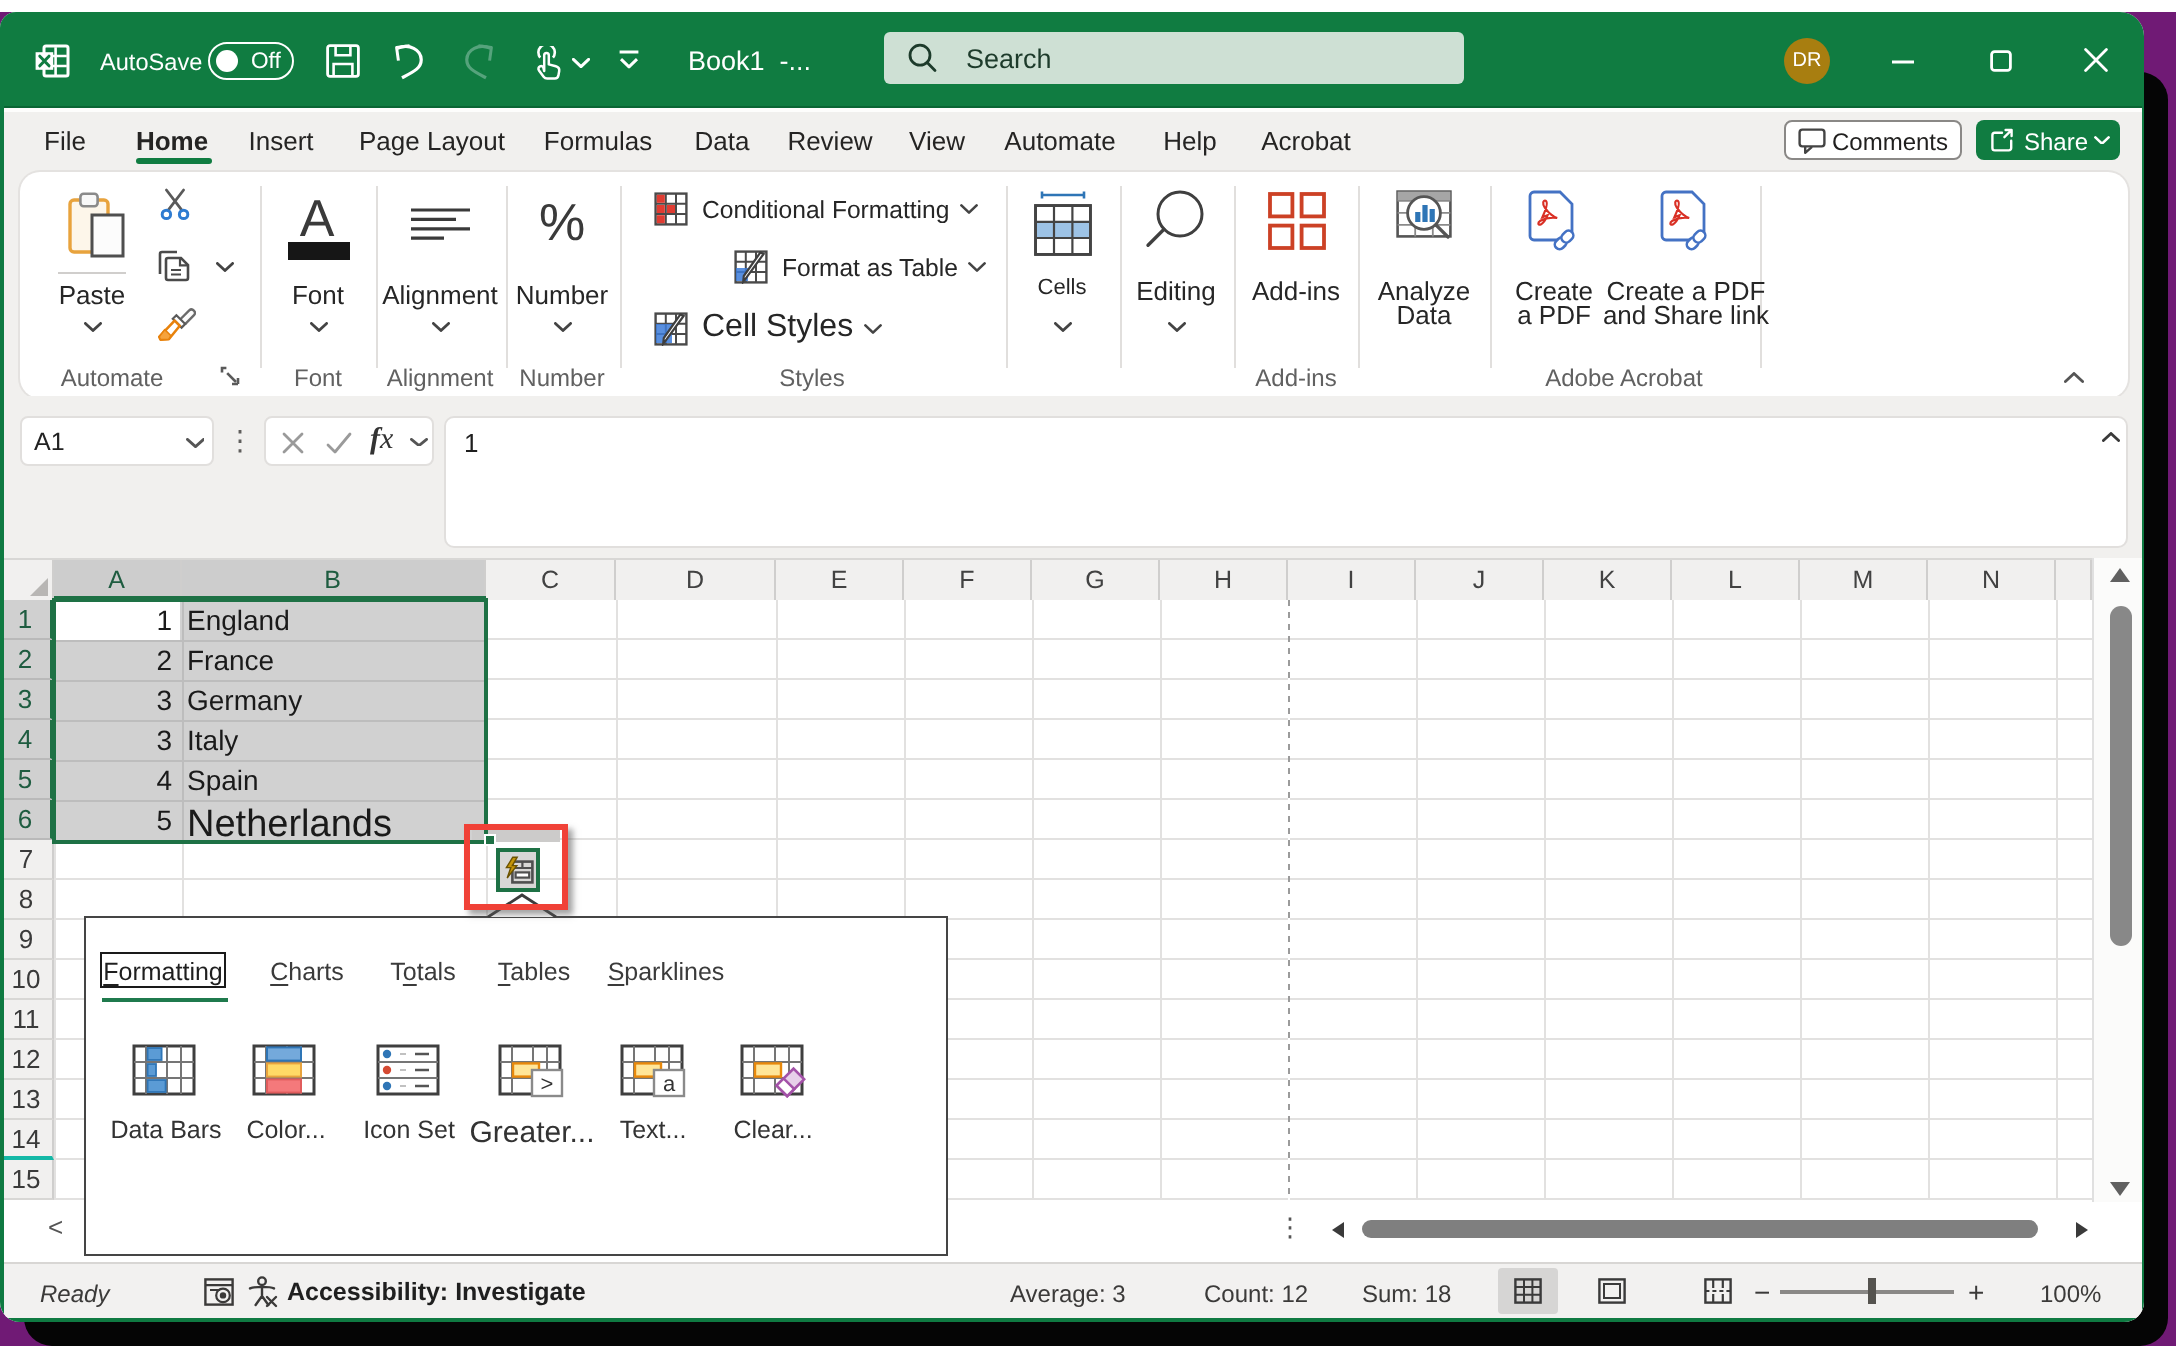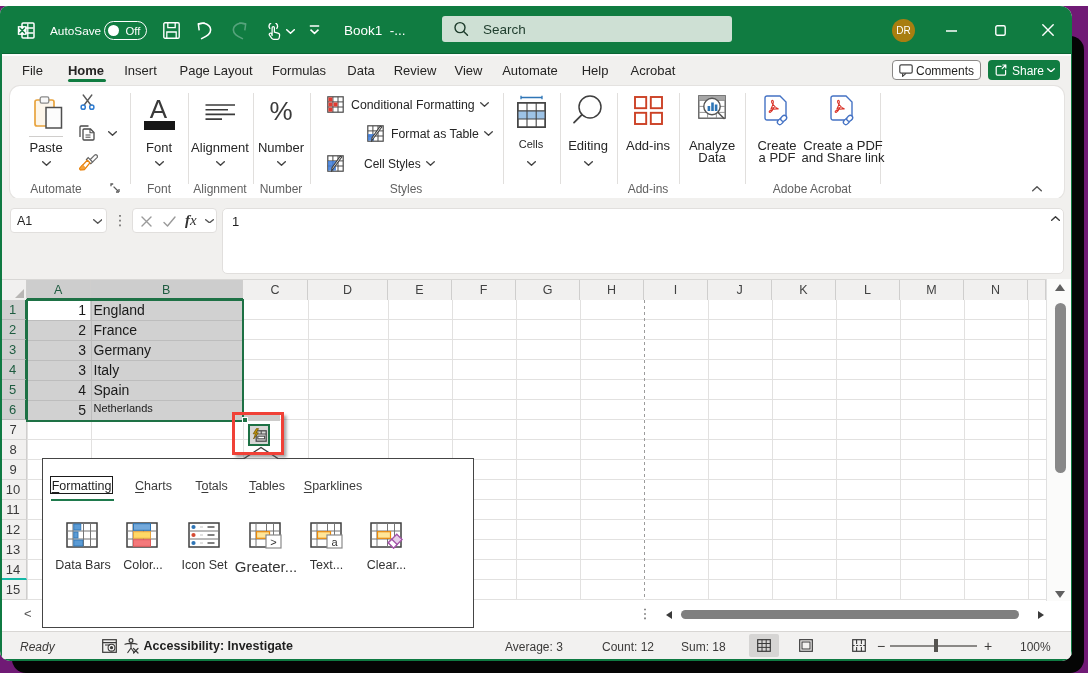--- a/index.html
+++ b/index.html
@@ -192,21 +192,21 @@
           <path d="M0.7 0.7 L4.5 4.3 L8.3 0.7" fill="none" stroke="#444" stroke-width="1.3" stroke-linecap="round" stroke-linejoin="round"></path>
         </svg>
       </div>
 <div style="position:absolute;left:327px;top:149px;display:flex;align-items:center;white-space:nowrap;">
         <svg width="17" height="17" viewBox="0 0 17 17">
 <rect x="0.8" y="0.8" width="15.4" height="15.4" fill="#fff" stroke="#4a4a4a" stroke-width="1.2"></rect>
 <path d="M0.8 5.9 H16.2 M0.8 11 H16.2 M5.9 0.8 V16.2 M11 0.8 V16.2" stroke="#4a4a4a" stroke-width="1"></path>
           <path d="M1 6 H9 V15.5 H1 z" fill="#3c7bd9" opacity="0.85"></path>
 <path d="M14.8 2 L6.2 13.8 L4.6 15.9 L4.9 13 L13.2 1.2 z" fill="#fff" stroke="#3f3f3f" stroke-width="1.1"></path>
 </svg>
-        <span style="font-size:12px;color:#262626;margin-left:20px">Cell Styles</span>
+        <span style="font-size:16px;color:#262626;margin-left:7px">Cell Styles</span>
         <svg width="9" height="5" viewBox="0 0 9 5" style="margin-left:5px">
           <path d="M0.7 0.7 L4.5 4.3 L8.3 0.7" fill="none" stroke="#444" stroke-width="1.3" stroke-linecap="round" stroke-linejoin="round"></path>
         </svg>
       </div>
 <svg style="position:absolute;left:517px;top:89px;" width="29" height="33" viewBox="0 0 29 33">
 <path d="M4 2.5 h21 M4 0.8 v3.4 M25 0.8 v3.4" stroke="#2e75b6" stroke-width="1.3"></path>
 <rect x="0.8" y="7.8" width="27.4" height="24.4" fill="#fff" stroke="#444" stroke-width="1.4"></rect>
 <rect x="0.8" y="15.9" width="27.4" height="8.1" fill="#9dc3e6"></rect>
 <path d="M0.8 15.9 H28.2 M0.8 24 H28.2 M10 7.8 V32.2 M19.2 7.8 V32.2" stroke="#444" stroke-width="1.1"></path>
 <rect x="0.8" y="7.8" width="27.4" height="24.4" fill="none" stroke="#444" stroke-width="1.4"></rect>
@@ -350,21 +350,21 @@
 <div style="position:absolute;left:93.5px;top:295.5px;font-size:14px;color:#1a1a1a;white-space:nowrap;">England</div>
 <div style="position:absolute;left:27px;top:315.5px;width:59px;text-align:right;font-size:14px;color:#1a1a1a;">2</div>
 <div style="position:absolute;left:93.5px;top:315.5px;font-size:14px;color:#1a1a1a;white-space:nowrap;">France</div>
 <div style="position:absolute;left:27px;top:335.5px;width:59px;text-align:right;font-size:14px;color:#1a1a1a;">3</div>
 <div style="position:absolute;left:93.5px;top:335.5px;font-size:14px;color:#1a1a1a;white-space:nowrap;">Germany</div>
 <div style="position:absolute;left:27px;top:355.5px;width:59px;text-align:right;font-size:14px;color:#1a1a1a;">3</div>
 <div style="position:absolute;left:93.5px;top:355.5px;font-size:14px;color:#1a1a1a;white-space:nowrap;">Italy</div>
 <div style="position:absolute;left:27px;top:375.5px;width:59px;text-align:right;font-size:14px;color:#1a1a1a;">4</div>
 <div style="position:absolute;left:93.5px;top:375.5px;font-size:14px;color:#1a1a1a;white-space:nowrap;">Spain</div>
 <div style="position:absolute;left:27px;top:395.5px;width:59px;text-align:right;font-size:14px;color:#1a1a1a;">5</div>
-<div style="position:absolute;left:93.5px;top:395.5px;font-size:11px;color:#1a1a1a;white-space:nowrap;">Netherlands</div>
+<div style="position:absolute;left:93.5px;top:395.5px;font-size:19px;color:#1a1a1a;white-space:nowrap;">Netherlands</div>
 <div style="position:absolute;left:235.8px;top:406.5px;width:44.5px;height:8.2px;background:#cccbca;"></div>
 <div style="position:absolute;left:26px;top:293px;width:217.5px;height:122.5px;border:2px solid #1e7145;box-sizing:border-box;"></div>
 <div style="position:absolute;left:241.7px;top:411.3px;width:6px;height:6px;background:#1e7145;border:1px solid #fff;box-sizing:border-box;"></div>
 <div style="position:absolute;left:643.5px;top:294px;width:1px;height:300px;background:repeating-linear-gradient(to bottom,#9b9b9b 0,#9b9b9b 3px,#fff 3px,#fff 6px);"></div>
 <div style="position:absolute;left:247.5px;top:417.5px;width:22.5px;height:22.5px;background:#d8d7d6;border:2px solid #1e7145;box-sizing:border-box;"></div>
 <svg style="position:absolute;left:251.5px;top:421.5px;" width="15" height="15" viewBox="0 0 15 15">
 <rect x="4.2" y="2.8" width="10" height="10.4" fill="none" stroke="#4f4f4f" stroke-width="1.3"></rect>
 <path d="M4.2 6 H14.2 M9.2 2.8 V6" stroke="#4f4f4f" stroke-width="1.1"></path>
 <rect x="5.8" y="8.2" width="6.8" height="2.6" fill="#fff" stroke="#4f4f4f" stroke-width="1.1"></rect>
 <path d="M4.4 0.6 L1.2 5.8 H3.4 L1.6 11 L6.4 4.8 H4.2 L6.6 0.6 z" fill="#c49408" stroke="#6b5200" stroke-width="0.7"></path>

